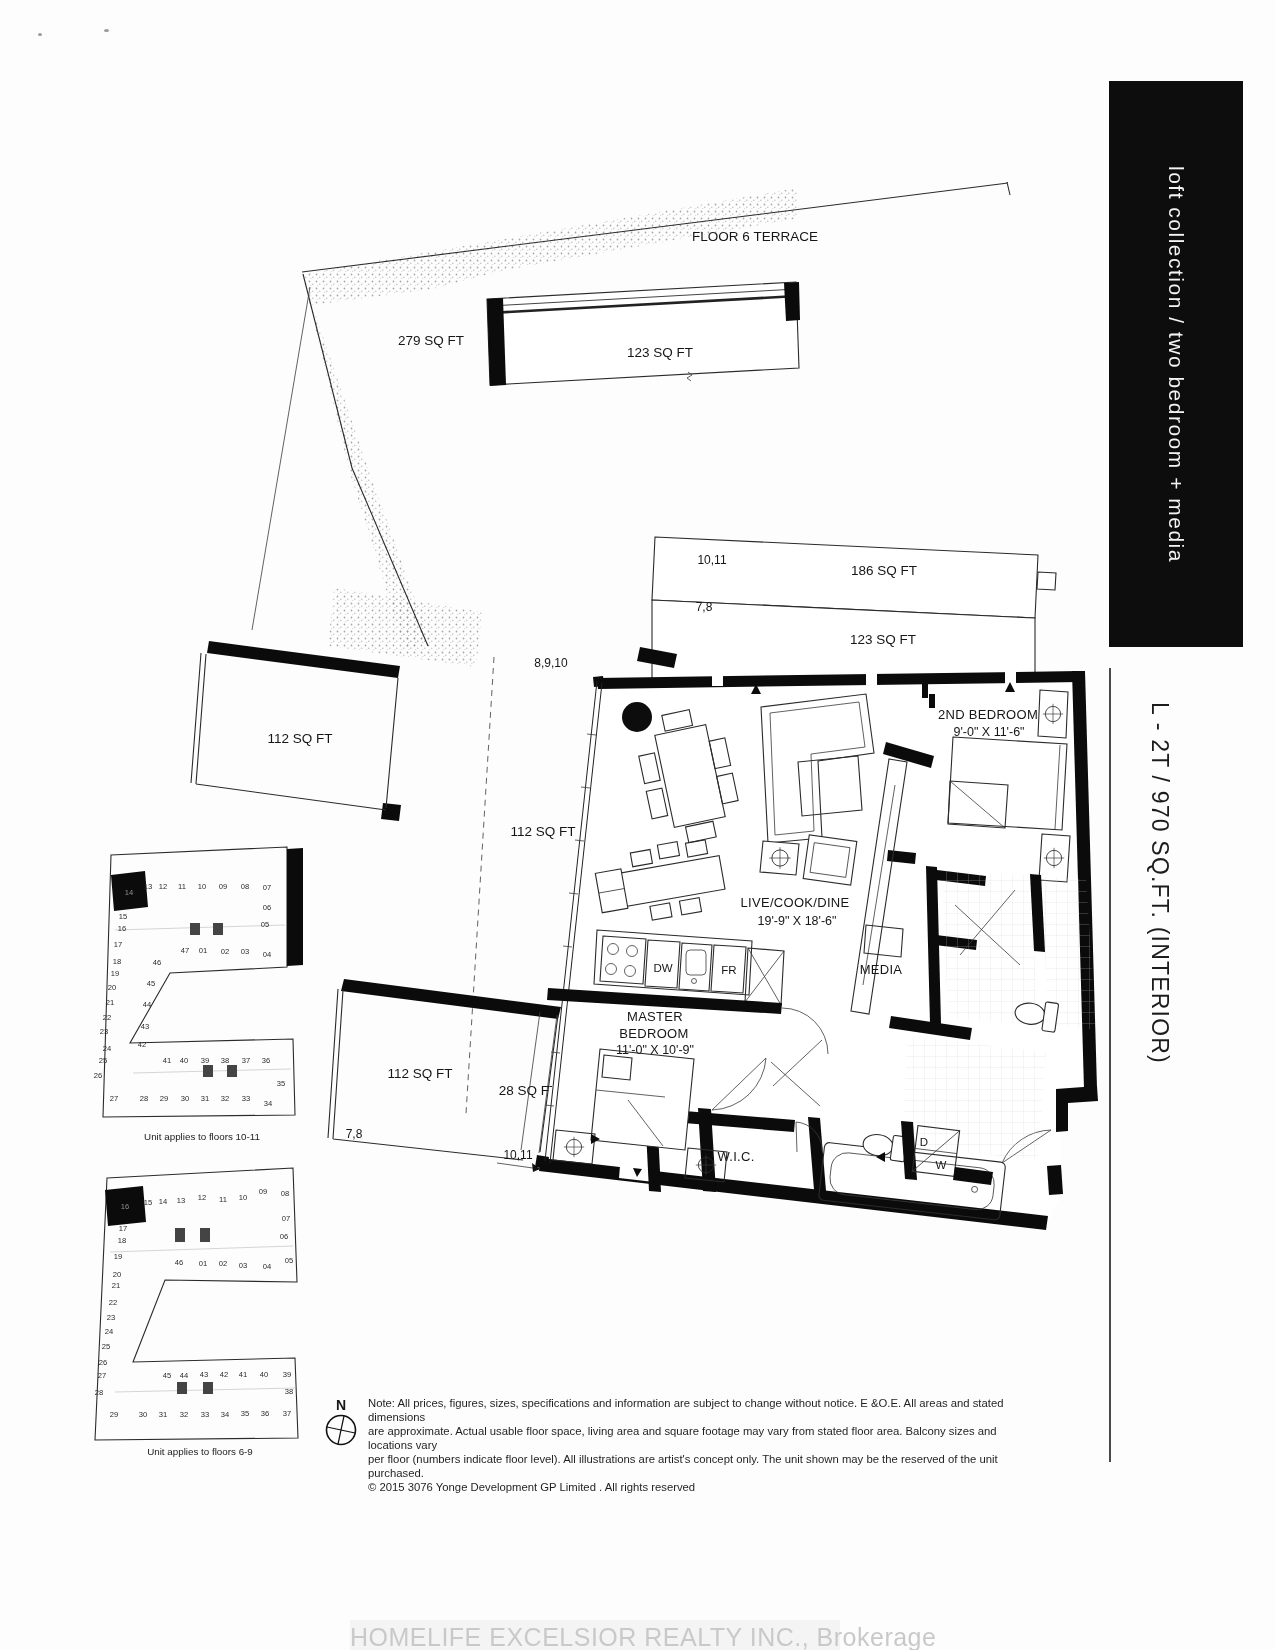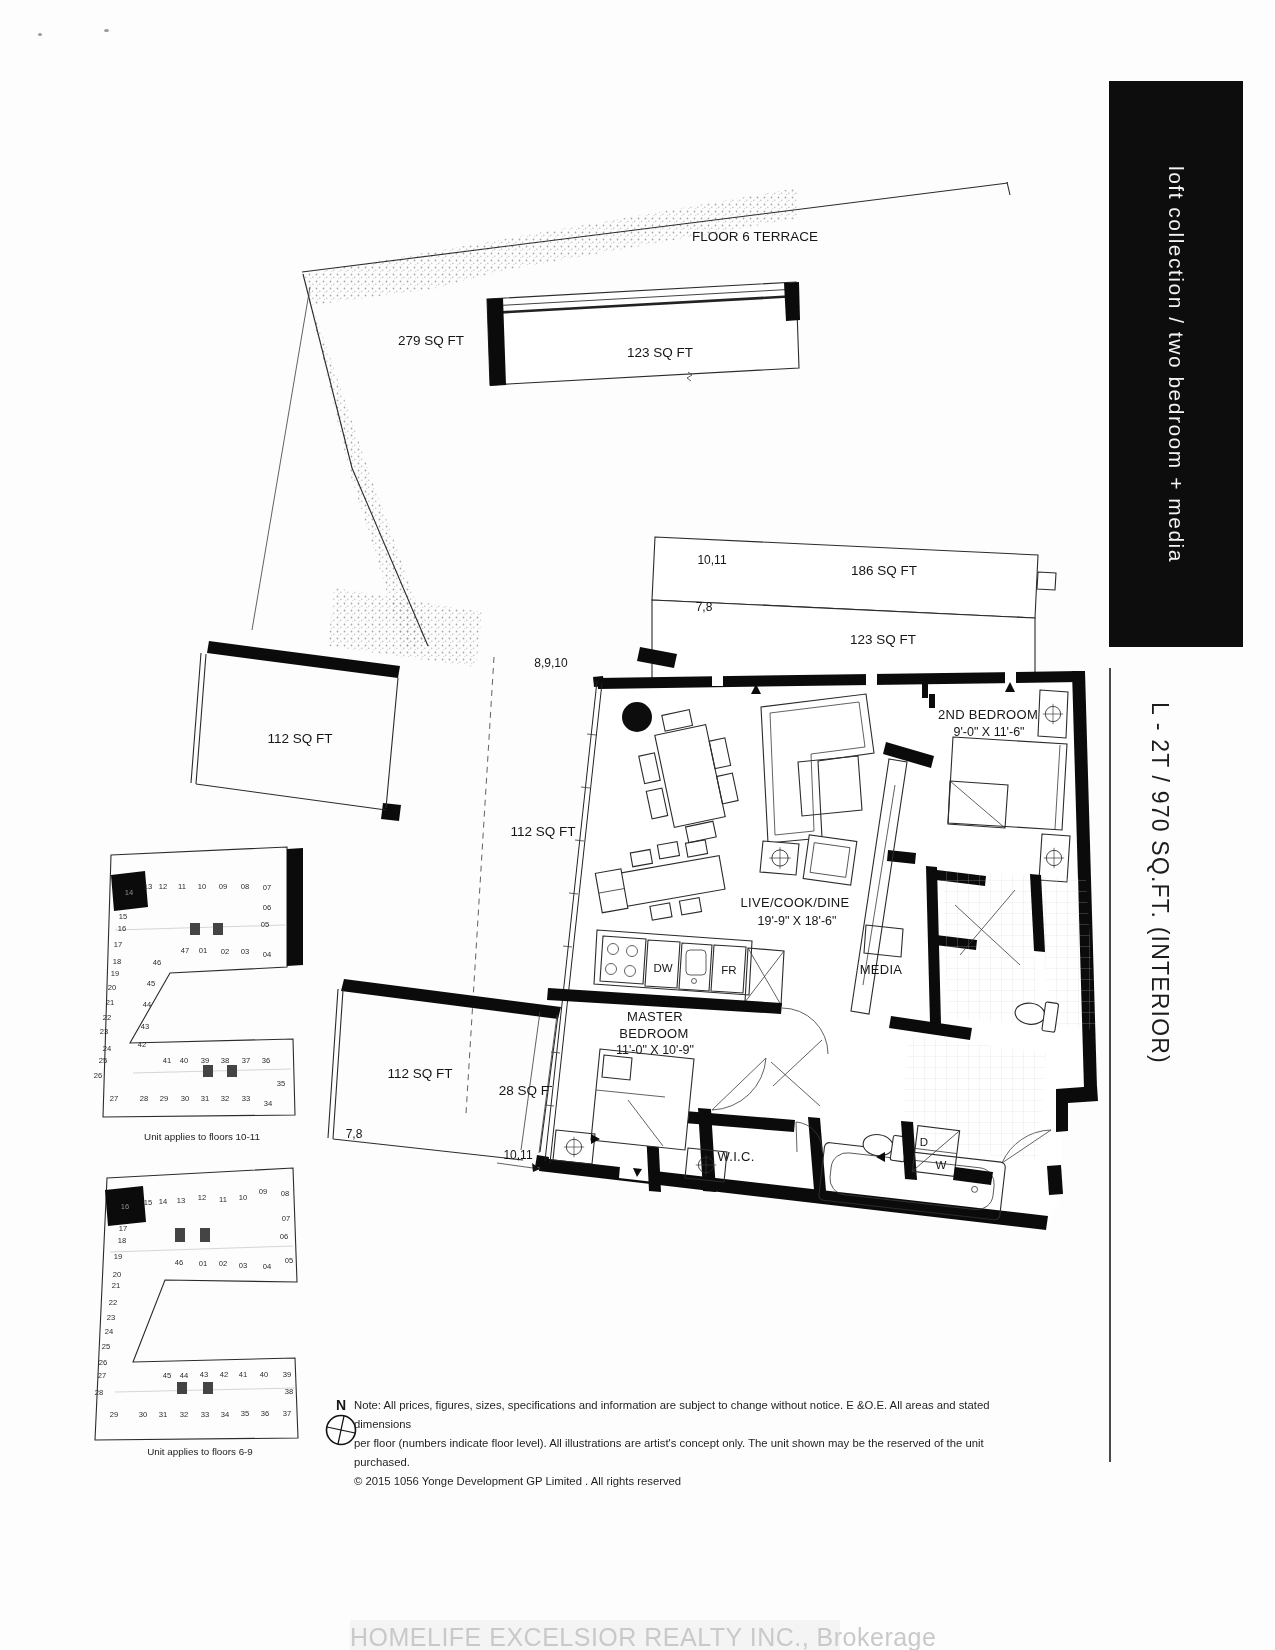--- a/index.html
+++ b/index.html
@@ -3,21 +3,21 @@
 <meta charset="utf-8">
 <style>
   *{box-sizing:border-box}
   body{margin:0;background:#e9e9e9}
   .page{position:relative;width:1275px;height:1650px;margin:0 auto;background:#fdfdfd;overflow:hidden;font-family:"Liberation Sans",sans-serif}
   .speck{position:absolute;background:#9a9a9a;border-radius:50%}
   .vbar{position:absolute;left:1109px;top:81px;width:134px;height:566px;background:#0d0d0d;display:flex;align-items:center;justify-content:center}
   .vbar span{writing-mode:vertical-rl;color:#f4f4f4;font-size:21px;letter-spacing:1.5px;white-space:nowrap}
   .vcode{position:absolute;left:1146px;top:702px;writing-mode:vertical-rl;font-size:23px;color:#1c1c1c;letter-spacing:1.2px;white-space:nowrap}
   .vline{position:absolute;left:1109px;top:668px;width:2px;height:794px;background:#4a4a4a}
-  .note{position:absolute;left:354px;top:1396px;width:672px;font-size:11.3px;line-height:19px;color:#1f1f1f}
+  .note{position:absolute;left:368px;top:1396px;width:672px;font-size:11.3px;line-height:14px;color:#1f1f1f}
   .watermark{position:absolute;left:350px;top:1620px;width:490px;text-align:center;font-size:25px;color:#c9c9c9;background:#f4f4f4;padding:3px 0;letter-spacing:.5px;white-space:nowrap}
   .plan-svg{position:absolute;left:0;top:0}
   svg text{font-family:"Liberation Sans",sans-serif;fill:#161616}
   .lbl{font-size:13.5px;text-anchor:middle;dominant-baseline:middle}
   .sm{font-size:12px;text-anchor:middle;dominant-baseline:middle}
   .dim{font-size:12.5px;text-anchor:middle;dominant-baseline:middle}
   .ap{font-size:11.5px;text-anchor:middle;dominant-baseline:middle}
   .room{font-size:13px;text-anchor:middle;dominant-baseline:middle;letter-spacing:.3px}
   .kp-num{font-size:7.6px;text-anchor:middle;dominant-baseline:middle;fill:#2a2a2a}
   .kp-num-hl{fill:#8f8f8f}
@@ -400,18 +400,19 @@
 
   <div class="vbar">
     <span>loft collection / two bedroom + media</span>
   </div>
 
   <div class="vcode">L - 2T / 970 SQ.FT. (INTERIOR)</div>
   <div class="vline"></div>
 
   <div class="note">
     <div>Note: All prices, figures, sizes, specifications and information are subject to change without notice. E &amp;O.E. All areas and stated dimensions</div>
+    <div>are approximate. Actual usable floor space, living area and square footage may vary from stated floor area. Balcony sizes and locations vary</div>
     <div>per floor (numbers indicate floor level). All illustrations are artist's concept only. The unit shown may be the reserved of the unit purchased.</div>
-    <div>© 2015  1056 Yonge Development GP Limited . All rights reserved</div>
+    <div>© 2015  3076 Yonge Development GP Limited . All rights reserved</div>
   </div>
 
   <div class="watermark">HOMELIFE EXCELSIOR REALTY INC., Brokerage</div>
 </div>
 
 </body></html>

